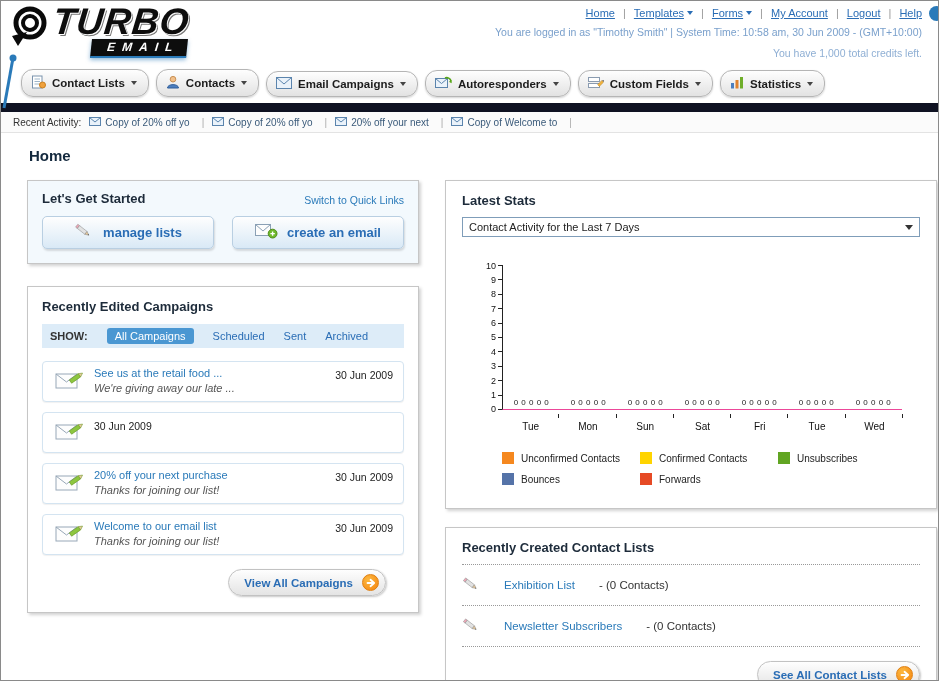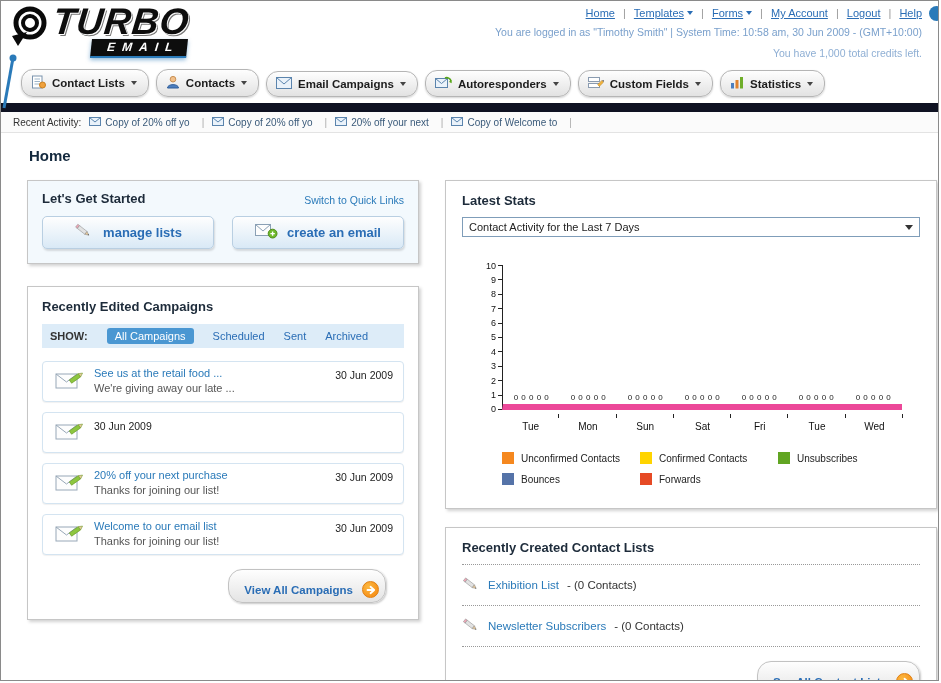--- a/index.html
+++ b/index.html
@@ -84,26 +84,26 @@
   .camp-tab { color: #2a6db5; cursor: pointer; }
   .camp-tab.active { background: #4a97d2; color: #fff; padding: 2px 8px; border-radius: 3px; }
   .camp-list { margin-top: 13px; }
   .camp-item {
     border: 1px solid #d4e4f1; border-radius: 4px; padding: 5px 10px 6px 12px;
     display: flex; gap: 9px; margin-bottom: 10px; background: #fff; cursor: pointer;
     box-shadow: 0 1px 1px rgba(0,0,0,.06);
   }
   .camp-text { flex: 1; }
   .camp-name { display: block; font-size: 11px; color: #2a7ab9; text-decoration: none; }
-  .camp-sub { display: block; font-size: 11px; color: #555; margin-top: 3px; }
+  .camp-sub { display: block; font-size: 11px; color: #555; margin-top: 3px; font-style: italic; }
   .camp-date { font-size: 10.5px; color: #222; white-space: nowrap; align-self: flex-start; margin-top: 2px; }
   .view-all-row { display: flex; justify-content: flex-end; margin: 14px 18px 2px 0; }
   .pill-btn {
     display: inline-flex; align-items: center; gap: 9px; border: 1px solid #c2c2c2; border-radius: 14px;
-    background: linear-gradient(#fefefe, #e4e4e4); padding: 11px 6px 4px 15px;
+    background: linear-gradient(#fefefe, #e4e4e4); padding: 4px 6px 4px 15px;
     color: #2a6db5; font-weight: bold; font-size: 11.5px; cursor: pointer;
     box-shadow: 1px 1px 2px rgba(0,0,0,.22);
   }
   .arrow-circle {
     width: 17px; height: 17px; border-radius: 50%; flex-shrink: 0;
     background: radial-gradient(circle at 35% 30%, #fcb840, #f7941d 70%);
     display: flex; align-items: center; justify-content: center;
     border: 1px solid #e07f10;
   }
 
@@ -114,36 +114,36 @@
     display: flex; align-items: center; justify-content: space-between; padding: 0 6px;
     font-size: 11px; color: #222; cursor: pointer;
   }
   .dd-caret { width: 0; height: 0; border-left: 4px solid transparent; border-right: 4px solid transparent; border-top: 5px solid #333; }
   .chart-wrap { margin: 28px 0 0 18px; }
   .chart-body { display: flex; }
   .y-axis { width: 22px; height: 153px; margin-top: -4px; display: flex; flex-direction: column; justify-content: space-between; }
   .y-row { display: flex; align-items: center; justify-content: flex-end; gap: 2px; height: 9px; }
   .y-num { font-size: 9px; color: #111; }
   .y-tick { width: 4px; height: 1px; background: #222; }
-  .plot { width: 400px; height: 145px; border-left: 1px solid #222; border-bottom: 6px solid #ec4899; display: flex; }
+  .plot { width: 400px; height: 145px; border-left: 1px solid #222; border-bottom: 1px solid #ec4899; display: flex; }
   .bar-group { flex: 1; position: relative; }
   .zeros { position: absolute; bottom: 2px; width: 100%; text-align: center; font-size: 8px; color: #222; letter-spacing: .5px; white-space: nowrap; }
   .x-ticks { display: flex; margin-left: 22px; width: 401px; height: 4px; }
   .x-tick-cell { flex: 1; border-right: 1px solid #222; }
   .x-labels { display: flex; margin-left: 22px; width: 401px; }
   .x-label { flex: 1; text-align: center; font-size: 10px; color: #111; padding-top: 3px; }
   .legend { margin: 20px 0 0 40px; display: flex; flex-wrap: wrap; }
   .legend-item { width: 138px; display: flex; align-items: center; gap: 7px; margin-bottom: 9px; }
   .swatch { width: 12px; height: 12px; flex-shrink: 0; }
   .legend-label { font-size: 10px; color: #222; white-space: nowrap; }
 
   
   .contact-lists { margin-top: 18px; padding: 12px 16px 14px; }
   .dotted { border: none; border-top: 1px dotted #999; margin: 9px 0; }
-  .cl-item { display: flex; align-items: center; gap: 8px; font-size: 11.5px; padding: 2px 0; cursor: pointer; }
+  .cl-item { display: flex; align-items: center; gap: 24px; font-size: 11.5px; padding: 2px 0; cursor: pointer; }
   .cl-name { color: #2a7ab9; }
   .cl-detail { color: #333; }
   .see-all-row { display: flex; justify-content: flex-end; margin-top: 14px; }
 </style>
 </head>
 <body>
 
 <div class="page">
 
   <div class="header">

